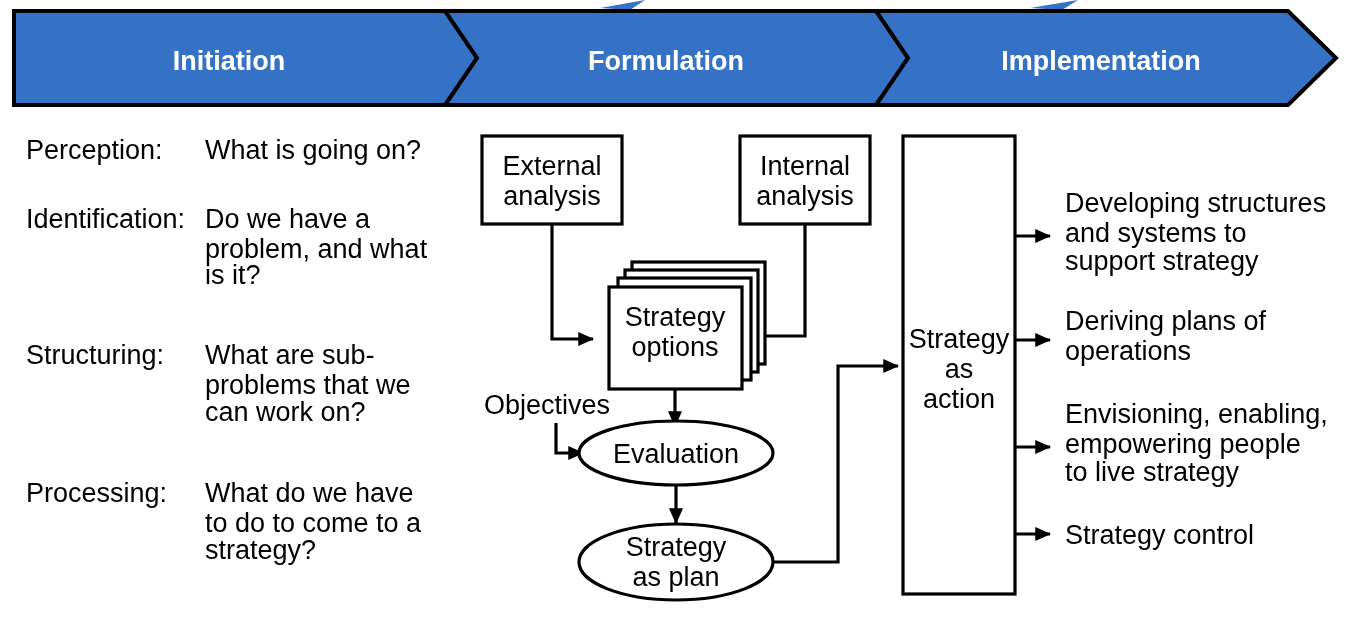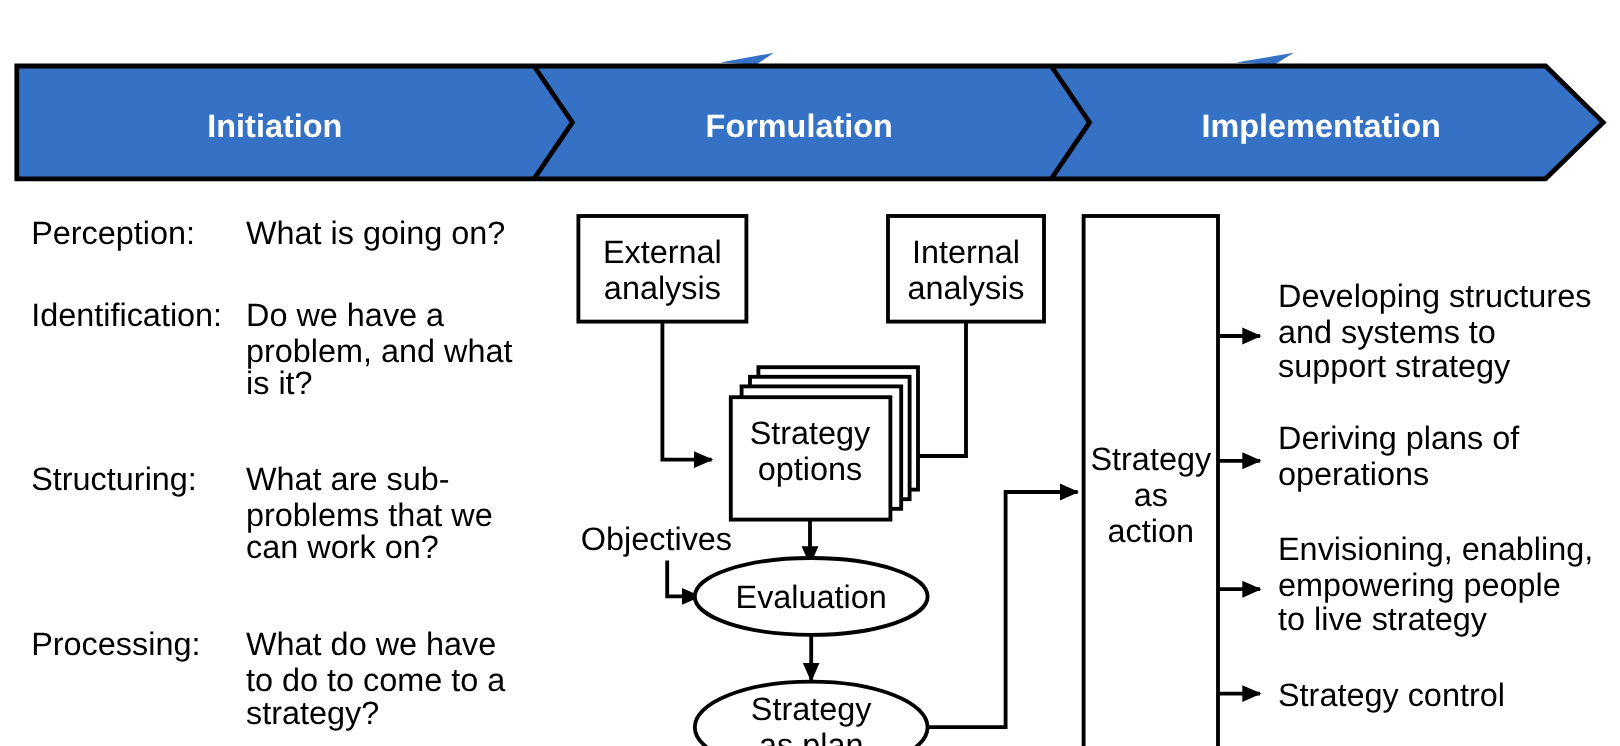--- a/index.html
+++ b/index.html
@@ -11,21 +11,20 @@
     width: 1350px;
     height: 622px;
     font-family: "Liberation Sans", sans-serif;
     overflow: hidden;
   }
   #stage {
     position: relative;
     width: 1350px;
     height: 534px;
     background: #ffffff;
-    margin-top: 44px;
   }
   #stage > svg {
     position: absolute;
     left: 0;
     top: 0;
   }
   .phase-label {
     font-family: "Liberation Sans", sans-serif;
     font-weight: bold;
     font-size: 27px;

